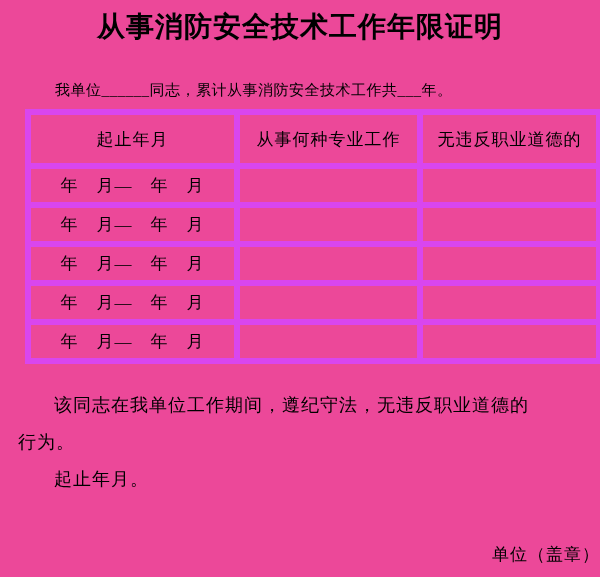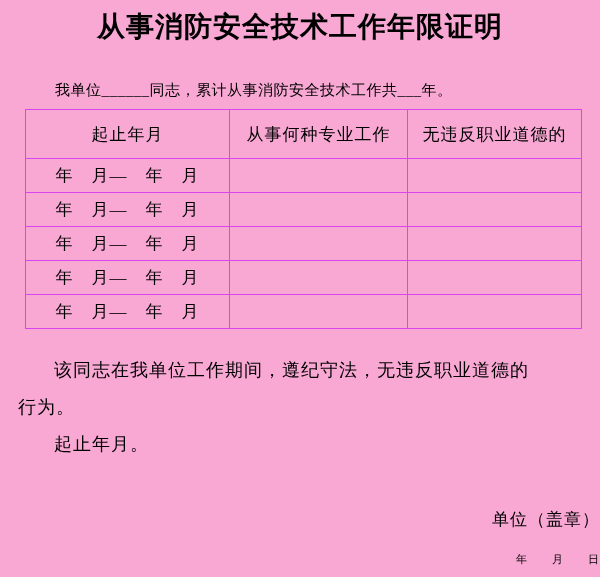--- a/index.html
+++ b/index.html
@@ -4,21 +4,21 @@
 <style>
   html, body {
     margin: 0;
     padding: 0;
     background: #ffffff;
   }
   .page {
     position: relative;
     width: 600px;
     height: 577px;
-    background: #f9a8d4;
+    background: #ec4899;
     color: #000000;
     font-family: "Liberation Serif", "DejaVu Serif", serif;
     overflow: hidden;
   }
   .doc-title {
     margin: 10px 0 0 0;
     text-align: center;
     font-size: 28px;
     font-weight: bold;
     letter-spacing: 1px;
@@ -33,21 +33,21 @@
     white-space: nowrap;
   }
   table.work-table {
     border-collapse: collapse;
     table-layout: fixed;
     margin: 7px 0 0 25px;
     width: 553px;
   }
   .work-table th,
   .work-table td {
-    border: 1px solid #d946ef;
+    border: 6px solid #d946ef;
     font-weight: normal;
     font-size: 17px;
     letter-spacing: 1px;
     text-align: center;
     vertical-align: middle;
     padding: 0;
     overflow: hidden;
   }
   .work-table th { height: 48px; }
   .work-table td { height: 33px; }

